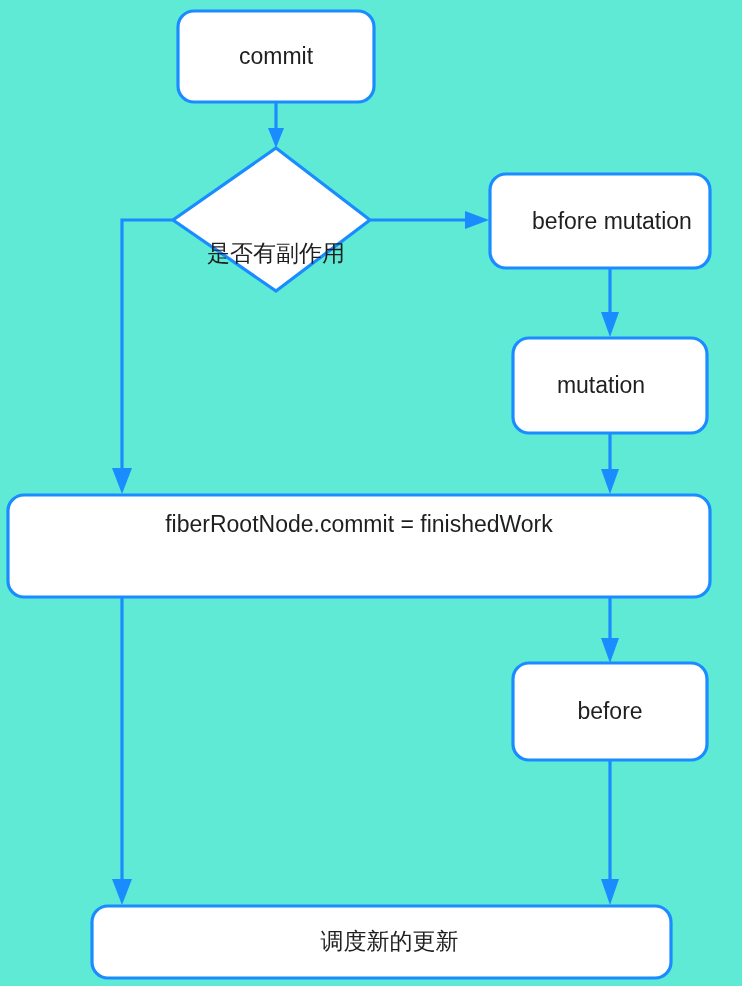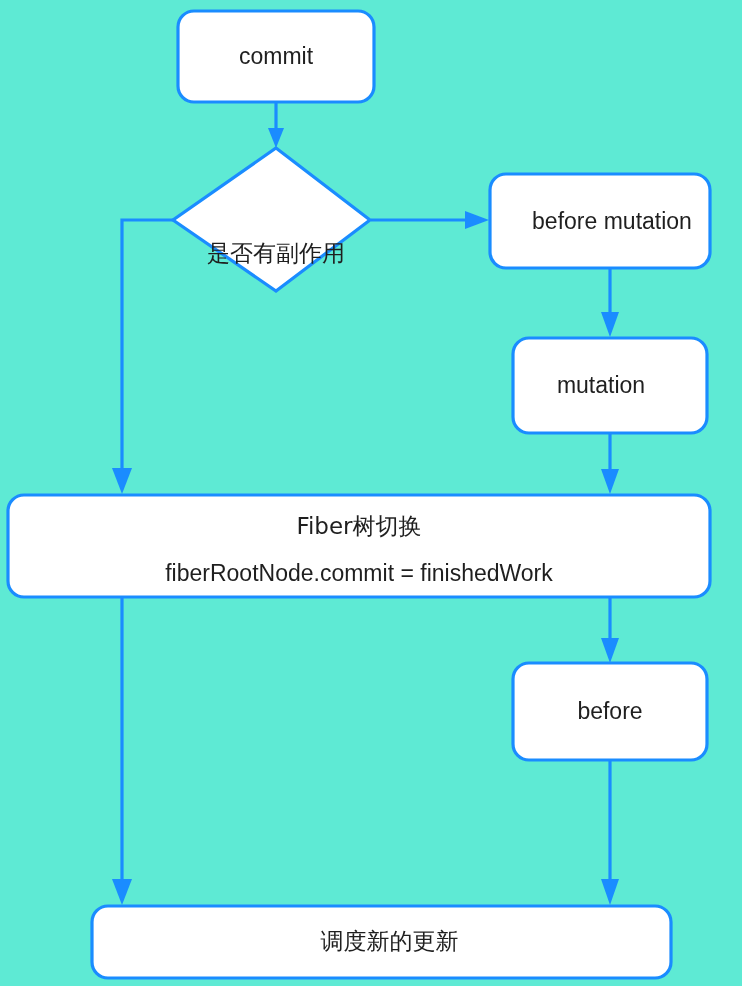--- a/index.html
+++ b/index.html
@@ -135,21 +135,20 @@
 
   <div class="node-label" style="left: 178px; top: 45px; width: 196px; color: rgb(31, 31, 31);">commit</div>
 
   <div class="node-label cn" style="left: 126px; top: 209px; width: 300px; color: rgb(31, 31, 31); margin-top: 33px;">是否有副作用</div>
 
   <div class="node-label" style="left: 490px; top: 210px; width: 220px; color: rgb(31, 31, 31); padding-left: 12px;">before mutation</div>
 
   <div class="node-label" style="left: 513px; top: 374px; width: 176px; color: rgb(31, 31, 31);">mutation</div>
 
   <div class="label-stack" style="left: 8px; top: 511px; width: 702px; color: rgb(31, 31, 31);">
-    <div class="line1">Fiber树切换</div>
     <div class="line2">fiberRootNode.commit = finishedWork</div>
   </div>
 
   <div class="node-label" style="left: 513px; top: 700px; width: 194px; color: rgb(31, 31, 31);">before</div>
 
   <div class="node-label cn" style="left: 92px; top: 930px; width: 579px; color: rgb(31, 31, 31); padding-left: 8px;">调度新的更新</div>
 
 </div>
 
 </body></html>

